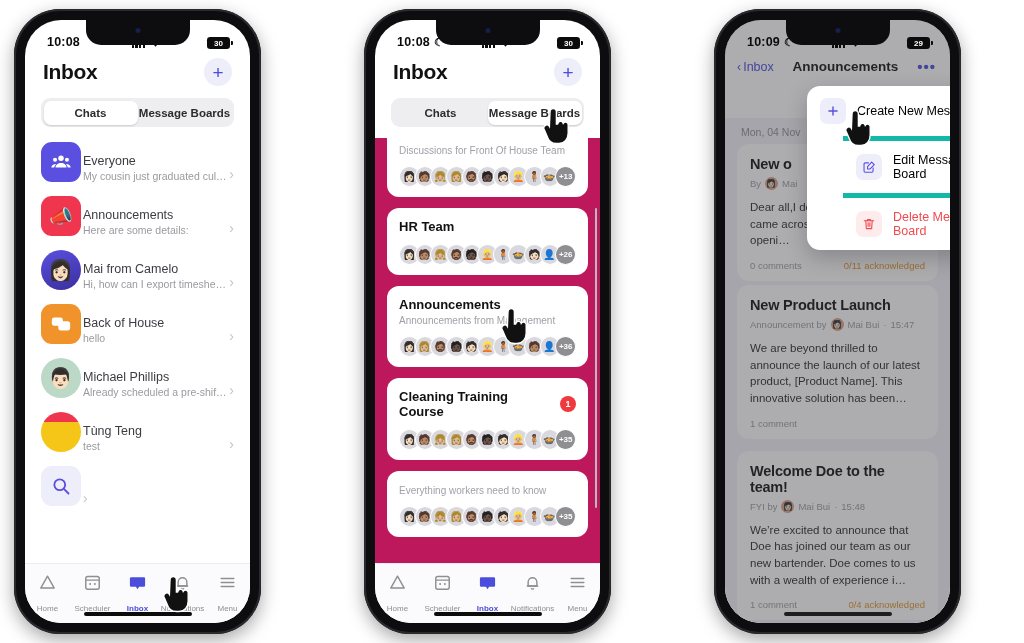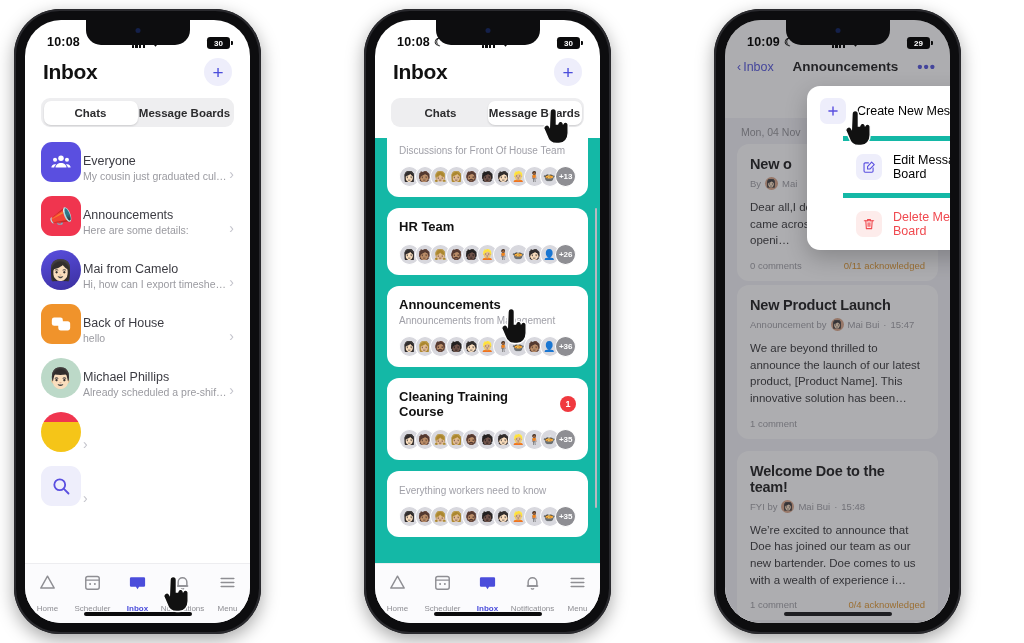--- a/index.html
+++ b/index.html
@@ -89,21 +89,21 @@
   .avatar.round { border-radius: 50%; }
   .chat-text { flex: 1; min-width: 0; }
   .chat-name { font-size: 12.5px; color: #3c3c43; margin-bottom: 2px; }
   .chat-name.strong { color:#111; font-weight:bold; }
   .chat-snip { font-size: 10.5px; color: #9a9aa0; white-space: nowrap;
     overflow: hidden; text-overflow: ellipsis; }
   .chev { color: #c4c4cc; font-size: 14px; flex: 0 0 auto; }
 
   
   .boards { position: absolute; top: 118px; left: 0; right: 0; bottom: 60px;
-    background: #14b8a6; padding: 0 12px; overflow: hidden; }
+    background: #be185d; padding: 0 12px; overflow: hidden; }
   .board-card { background:#fff; border-radius: 12px; padding: 11px 12px 10px 12px;
     margin-bottom: 11px; }
   .board-card.clipped { border-radius: 0 0 12px 12px; padding-top:4px; }
   .board-title { font-size: 13px; font-weight: bold; color:#111; display:flex;
     align-items:center; gap:7px; }
   .board-badge { background:#f0393f; color:#fff; font-size:9px; font-weight:bold;
     min-width:16px; height:16px; border-radius:8px; display:flex;
     align-items:center; justify-content:center; padding:0 5px; }
   .board-sub { font-size: 10px; color:#a0a0a8; margin-top: 3px; }
   .facepile { display:flex; margin-top: 10px; }
@@ -269,20 +269,24 @@
           <div class="avatar round" style="background:#bcd9c8;font-size:20px">👨🏻</div>
           <div class="chat-text">
             <div class="chat-name">Michael Phillips</div>
             <div class="chat-snip">Already scheduled a pre-shift meeting f...</div>
           </div>
           <div class="chev">›</div>
         </div>
 
         <div class="chat-row">
           <div class="avatar round" style="background:linear-gradient(180deg,#f0354f 0 26%,#f5c518 26%)"></div>
+          <div class="chat-text">
+            <div class="chat-name">Tùng Teng</div>
+            <div class="chat-snip">test</div>
+          </div>
           <div class="chev">›</div>
         </div>
 
         <div class="chat-row">
           <div class="avatar" style="background:#eeeefb">
             <svg width="20" height="20" viewBox="0 0 24 24" fill="none" stroke="#5a4fe0" stroke-width="2.2">
                 <circle cx="10.5" cy="10.5" r="6.5"></circle>
                 <path d="M15.5 15.5 21 21" stroke-linecap="round"></path>
               </svg>
           </div>

